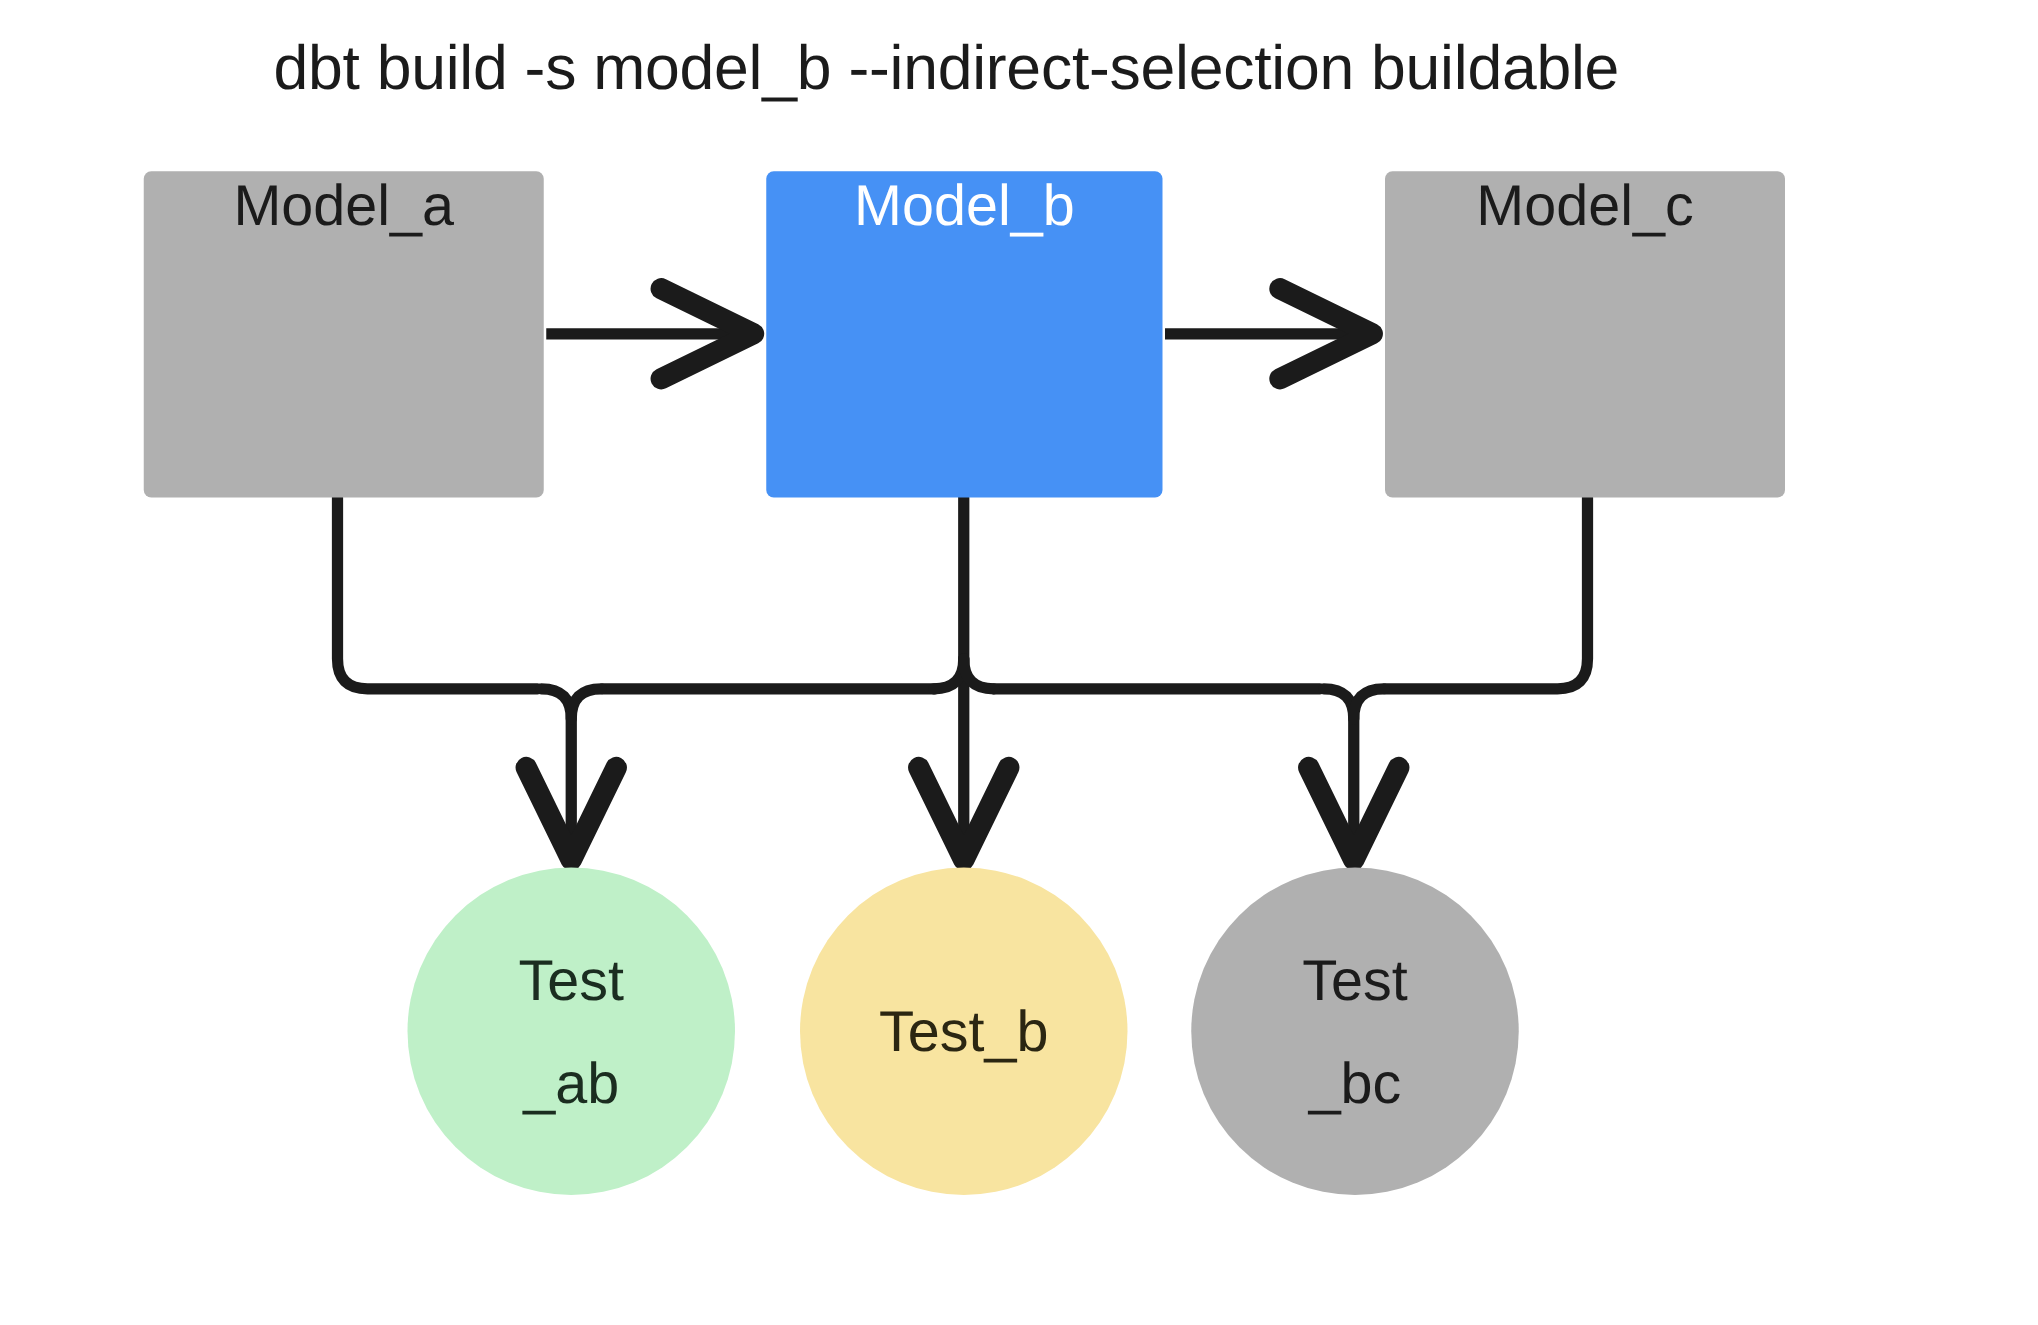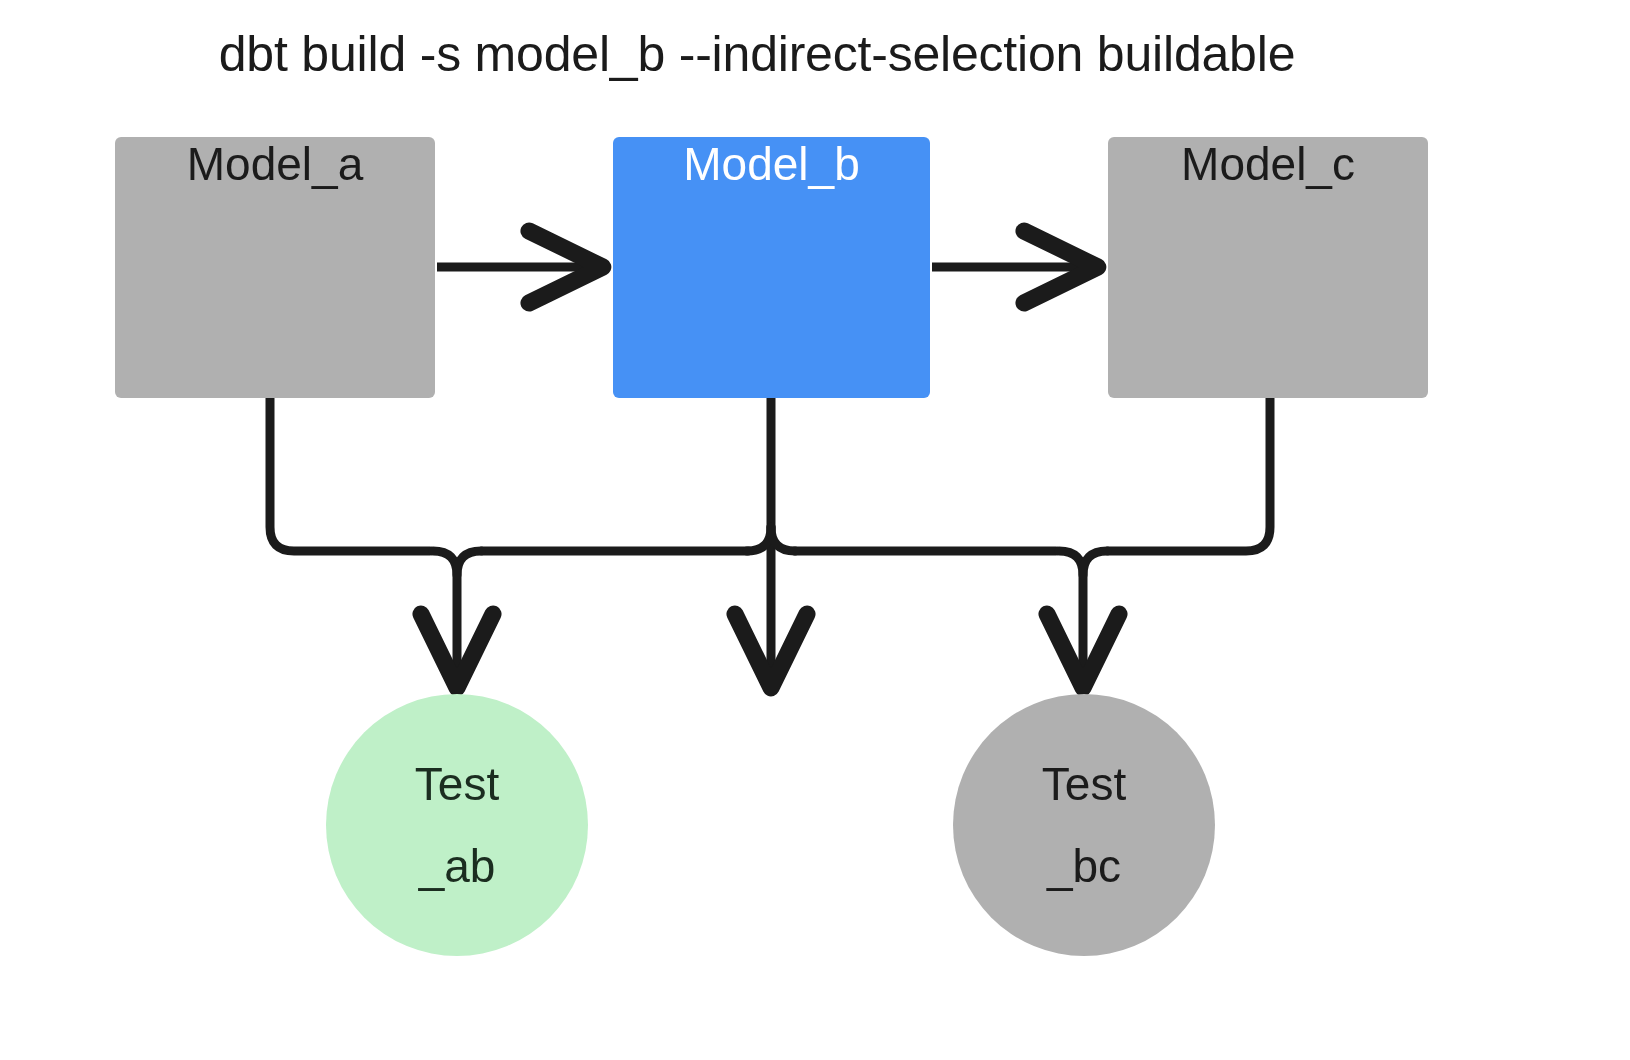--- a/index.html
+++ b/index.html
@@ -112,19 +112,22 @@
 
   <div class="node-box" style="left:613px; top:137px; width:317px; height:261px; background:#4691f5; color:#ffffff;">
     <span>Model_b</span>
   </div>
 
   <div class="node-circle" style="left:326px; top:694px; width:262px; height:262px; background:#bff0c8; color:#1b2d20;">
     <span class="ln">Test</span>
     <span class="ln">_ab</span>
   </div>
 
+  <div class="node-circle" style="left:640px; top:694px; width:262px; height:262px; background:#f8e4a0; color:#2b2612;">
+    <span class="ln">Test_b</span>
+  </div>
 
   <div class="node-circle" style="left:953px; top:694px; width:262px; height:262px; background:#b0b0b0; color:#1b1b1b;">
     <span class="ln">Test</span>
     <span class="ln">_bc</span>
   </div>
 
 </div>
 
 </body></html>

